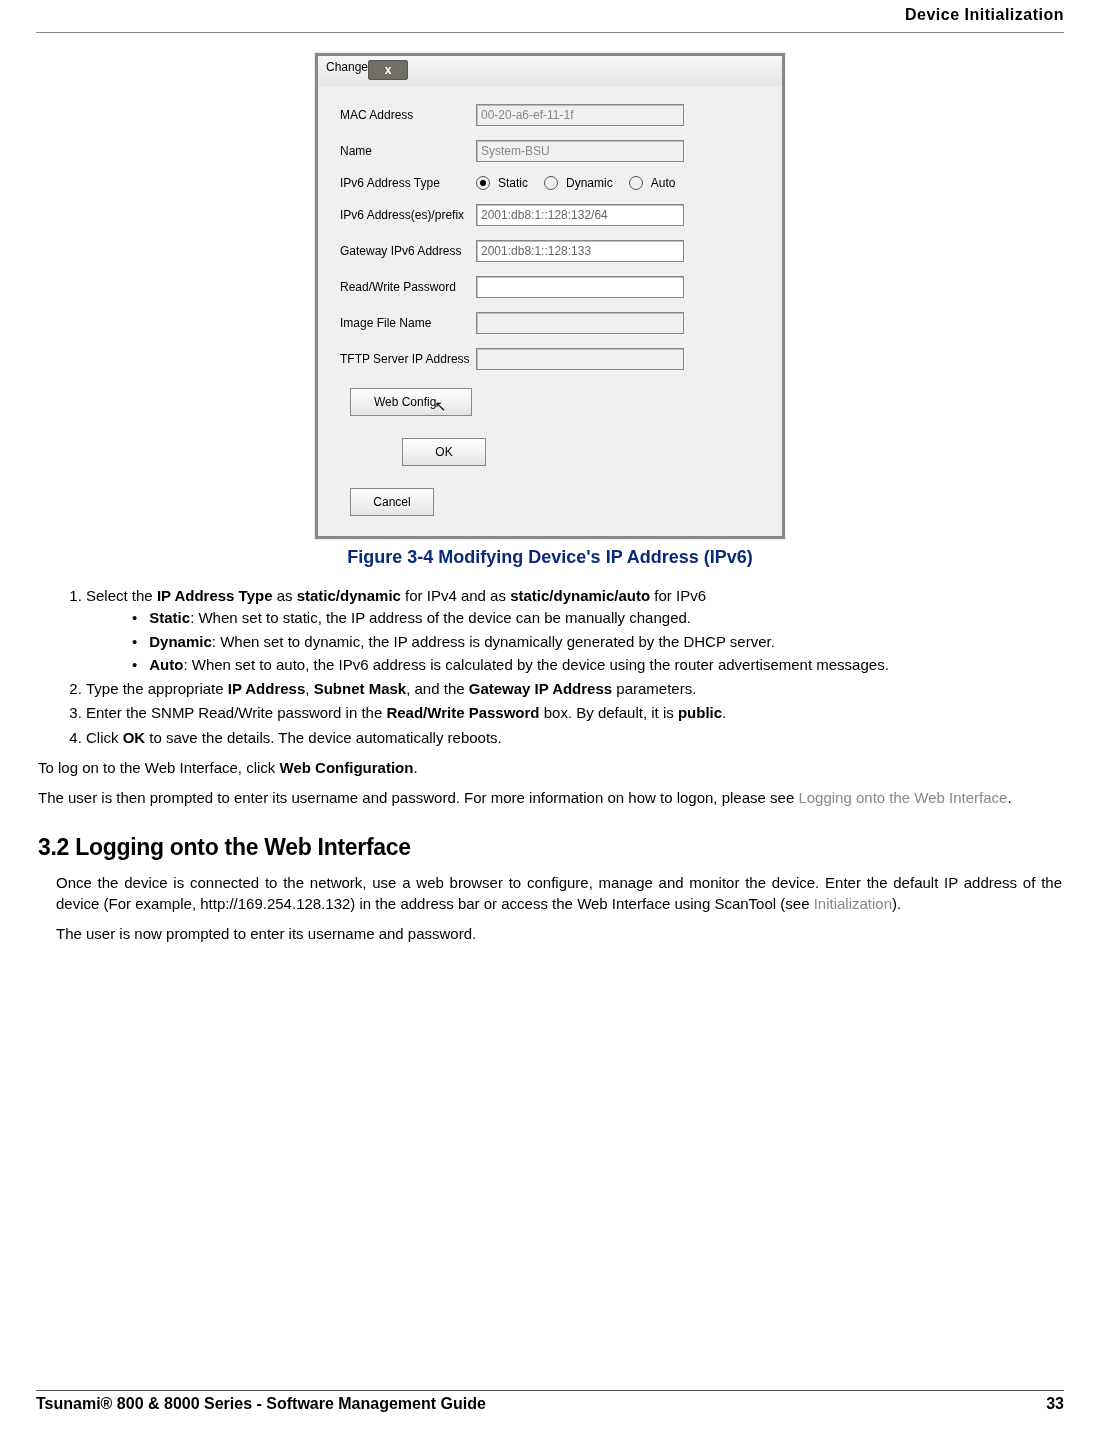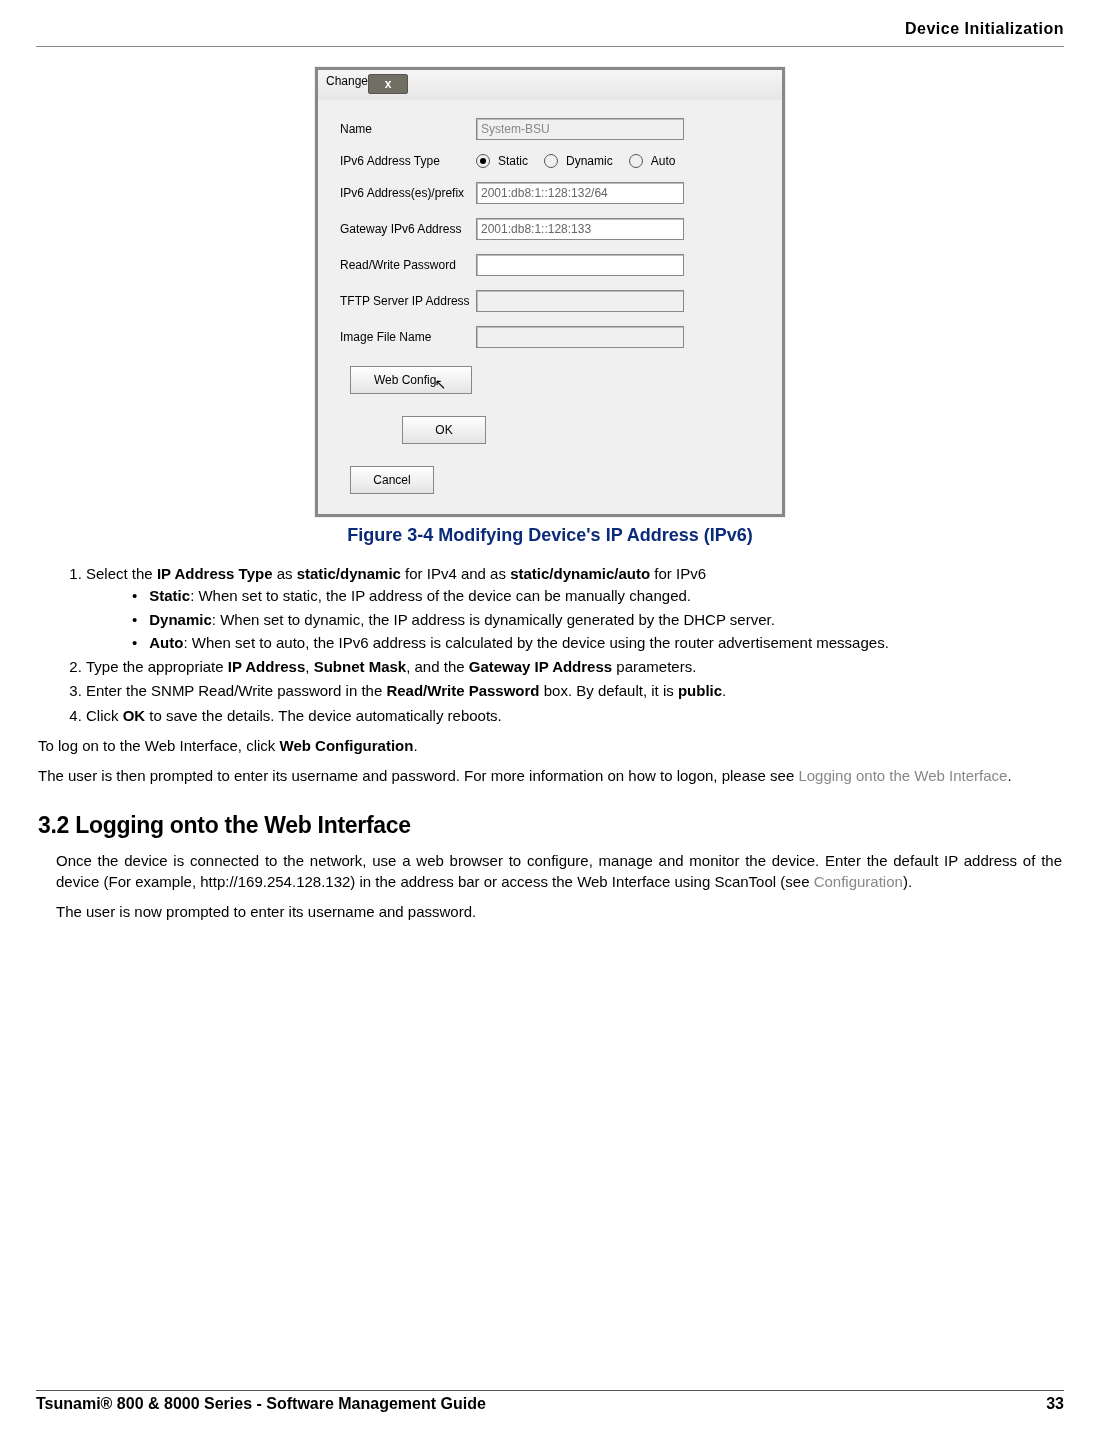--- a/index.html
+++ b/index.html
@@ -7,21 +7,21 @@
     margin: 0;
     padding: 0;
     width: 1100px;
     height: 1429px;
     font-family: Verdana, Geneva, sans-serif;
     color: #000;
     position: relative;
     background: #fff;
   }
   .page-container {
-    padding: 20px 36px 0 36px;
+    padding: 6px 36px 0 36px;
     box-sizing: border-box;
     width: 100%;
     height: 100%;
     position: relative;
   }
   .header-title {
     font-size: 16px;
     font-weight: bold;
     text-align: right;
     letter-spacing: 0.5px;
@@ -196,20 +196,24 @@
   <div class="header-title">Device Initialization</div>
   <hr class="header-rule">
 
   <div class="dialog-wrap">
     <div class="dialog">
       <div class="titlebar">
         <span>Change</span>
         <span class="close-btn">x</span>
       </div>
       <div class="dialog-body">
+        <div class="form-row">
+          <span class="form-label">MAC Address</span>
+          <input class="text-input input-disabled" value="00-20-a6-ef-11-1f" style="">
+        </div>
         <div class="form-row">
           <span class="form-label">Name</span>
           <input class="text-input input-disabled" value="System-BSU" style="">
         </div>
         <div class="form-row">
           <span class="form-label">IPv6  Address Type</span>
           <div class="radio-group">
             <span class="radio-dot sel"></span>
             <span class="radio-label">Static</span>
             <span class="radio-dot"></span>
@@ -224,25 +228,25 @@
         </div>
         <div class="form-row">
           <span class="form-label">Gateway IPv6 Address</span>
           <input class="text-input" value="2001:db8:1::128:133" style="">
         </div>
         <div class="form-row">
           <span class="form-label">Read/Write Password</span>
           <input class="text-input blank" value="" style="">
         </div>
         <div class="form-row">
+          <span class="form-label">Image File Name</span>
+          <input class="text-input input-disabled" value="" style="">
+        </div>
+        <div class="form-row">
           <span class="form-label">TFTP Server IP Address</span>
-          <input class="text-input input-disabled" value="" style="">
-        </div>
-        <div class="form-row">
-          <span class="form-label">Image File Name</span>
           <input class="text-input input-disabled" value="" style="">
         </div>
         <div class="button-row">
           <span class="btn webconfig">
             <span>Web Config</span>
             <span class="cursor-glyph">↖</span>
           </span>
           <span class="btn ok">OK</span>
           <span class="btn cancel">Cancel</span>
         </div>
@@ -276,21 +280,21 @@
     <div class="p">
       <span>To log on to the Web Interface, click </span><span class="bold">Web Configuration</span><span>.</span>
     </div>
     <div class="p">
       <span>The user is then prompted to enter its username and password. For more information on how to logon, please see </span><span class="link-ish">Logging onto the Web Interface</span><span>.</span>
     </div>
 
     <div class="section-heading">3.2 Logging onto the Web Interface</div>
     <div class="indented-block">
       <div class="p">
-        <span>Once the device is connected to the network, use a web browser to configure, manage and monitor the device. Enter the default IP address of the device (For example, http://169.254.128.132) in the address bar or access the Web Interface using ScanTool (see </span><span class="link-ish">Configuration</span><span>).</span>
+        <span>Once the device is connected to the network, use a web browser to configure, manage and monitor the device. Enter the default IP address of the device (For example, http://169.254.128.132) in the address bar or access the Web Interface using ScanTool (see </span><span class="link-ish">Initialization</span><span>).</span>
       </div>
       <div class="p">The user is now prompted to enter its username and password.</div>
     </div>
   </div>
 
   <div class="footer">
     <hr class="footer-rule">
     <div class="footer-row">
       <span>Tsunami® 800 &amp; 8000 Series - Software Management Guide</span>
       <span>33</span>

